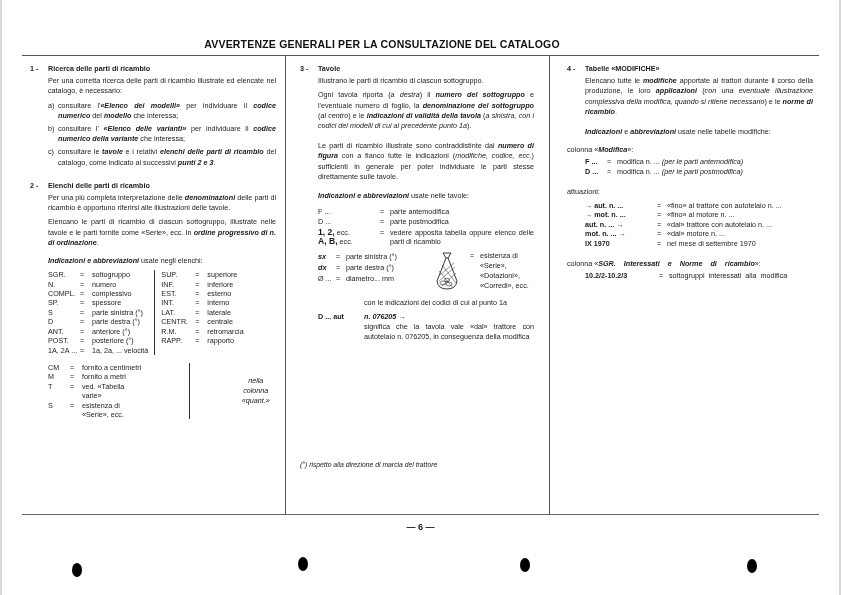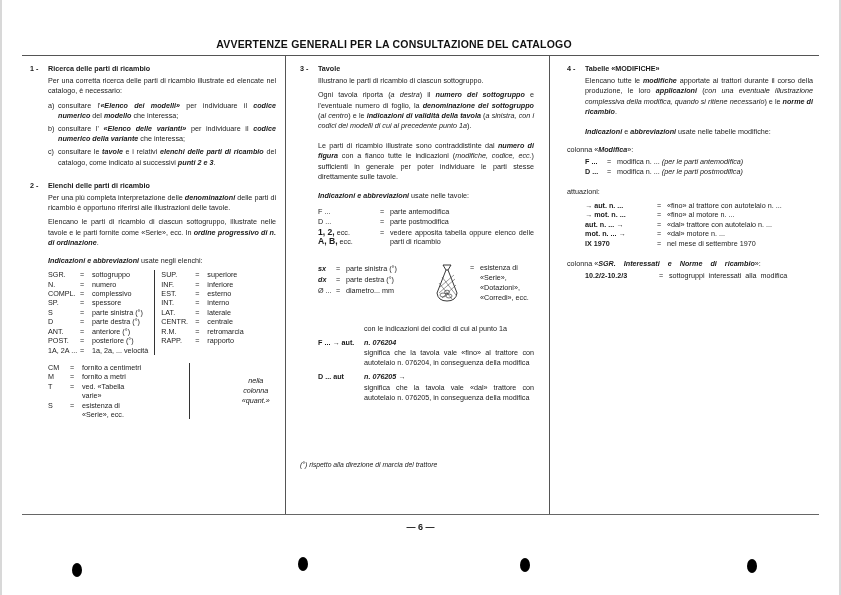--- a/index.html
+++ b/index.html
@@ -4,21 +4,21 @@
 <style>
   html, body { margin: 0; padding: 0; }
   body {
     width: 841px; height: 595px; overflow: hidden; position: relative;
     background: #ffffff; color: #1a1a1a;
     font-family: "Liberation Sans", sans-serif;
   }
   .edge-left { position: absolute; left: 0; top: 0; width: 2px; height: 595px; background: #d8d8d8; }
   .edge-right { position: absolute; right: 0; top: 0; width: 2px; height: 595px; background: #d8d8d8; }
   .page-title {
-    position: absolute; left: 12px; width: 764px; top: 38px; text-align: center;
+    position: absolute; left: 0; width: 764px; top: 38px; text-align: center;
     font-size: 10.5px; font-weight: bold; letter-spacing: 0.2px; color: #111;
   }
   .rule-top { position: absolute; left: 22px; top: 55px; width: 797px; height: 0; border-top: 1.4px solid #555; }
   .rule-bottom { position: absolute; left: 22px; top: 514px; width: 797px; height: 0; border-top: 1.4px solid #666; }
   .col-divider { position: absolute; top: 55px; height: 459px; width: 0; border-left: 1px solid #555; }
   .page-number { position: absolute; left: 0; width: 841px; top: 522px; text-align: center; font-size: 9px; font-weight: bold; }
   .punch-hole { position: absolute; width: 10px; height: 14px; border-radius: 50%; background: #000; }
 
   .col { position: absolute; top: 64px; font-size: 7.2px; line-height: 10.2px; color: #1a1a1a; }
   .col-1 { left: 30px; width: 246px; }
@@ -46,21 +46,21 @@
 
   .quant-block { display: flex; margin-top: 8px; align-items: center; gap: 36px; }
   .quant-note { font-style: italic; text-align: center; width: 60px; padding-left: 4px; }
 
   .t-row { display: flex; line-height: 9.4px; }
   .t-key { width: 62px; flex: none; }
   .t-eq { width: 10px; flex: none; }
   .t-val { flex: 1; }
   .big { font-weight: bold; font-size: 8.6px; }
 
-  .sx-block { display: flex; margin-top: 16px; }
+  .sx-block { display: flex; margin-top: 4px; }
   .sx-left { width: 112px; flex: none; }
   .sx-row { display: flex; line-height: 11px; }
   .sx-key { width: 18px; flex: none; }
   .sx-eq { width: 10px; flex: none; }
   .bag-icon { width: 26px; height: 40px; flex: none; margin: 0 10px 0 4px; }
   .sx-right { display: flex; flex: 1; }
   .sx-right .sx-eq { width: 10px; }
 
   .val-row { display: flex; margin-top: 4px; }
   .val-key { width: 46px; flex: none; font-weight: bold; }
@@ -307,28 +307,21 @@
         <ellipse cx="15" cy="33" rx="3" ry="2" fill="none" stroke="#222" stroke-width="0.6"></ellipse>
         <ellipse cx="13" cy="29" rx="2.5" ry="1.8" fill="none" stroke="#222" stroke-width="0.6"></ellipse>
       </svg>
       <div class="sx-right">
         <span class="sx-eq">=</span>
         <span>esistenza di «Serie», «Dotazioni», «Corredi», ecc.</span>
       </div>
     </div>
 
     <div style="height:4px"></div>
-    <div style="padding-left:46px; text-align:justify; margin-top:16px;">con le indicazioni dei codici di cui al punto 1a</div>
-    <div class="val-row">
-      <span class="val-key">F ... → aut.</span>
-      <span class="val-text">
-          <div class="b">n. 076204</div>
-          <div>significa che la tavola vale «fino» al trattore con autotelaio n. 076204, in conseguenza della modifica</div>
-        </span>
-    </div>
+    <div style="padding-left:46px; text-align:justify; margin-top:2px;">con le indicazioni dei codici di cui al punto 1a</div>
     <div class="val-row">
       <span class="val-key">D ... aut</span>
       <span class="val-text">
           <div class="b">n. 076205 →</div>
           <div>significa che la tavola vale «dal» trattore con autotelaio n. 076205, in conseguenza della modifica</div>
         </span>
     </div>
   </div>
 </div>
 <div class="footnote">(°) rispetto alla direzione di marcia del trattore</div>

